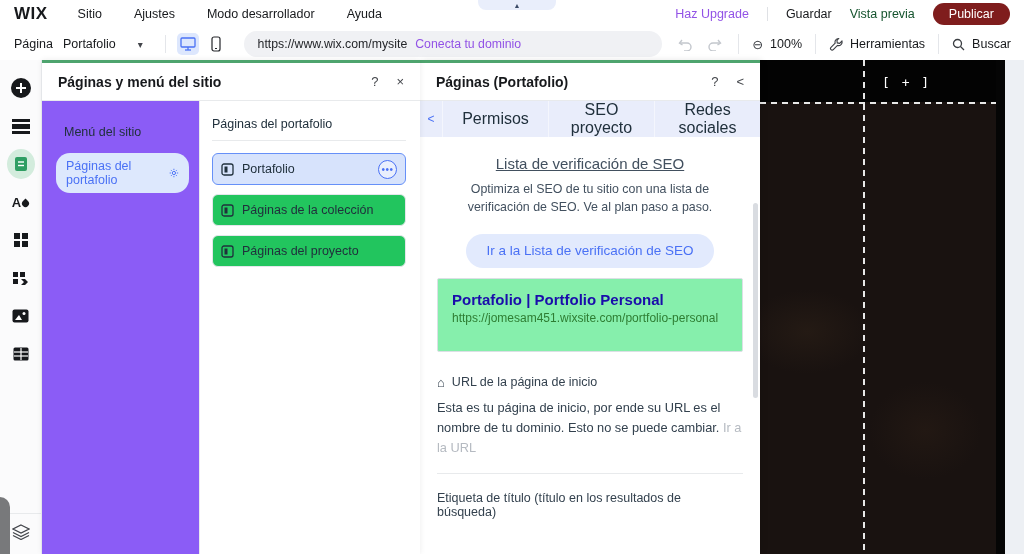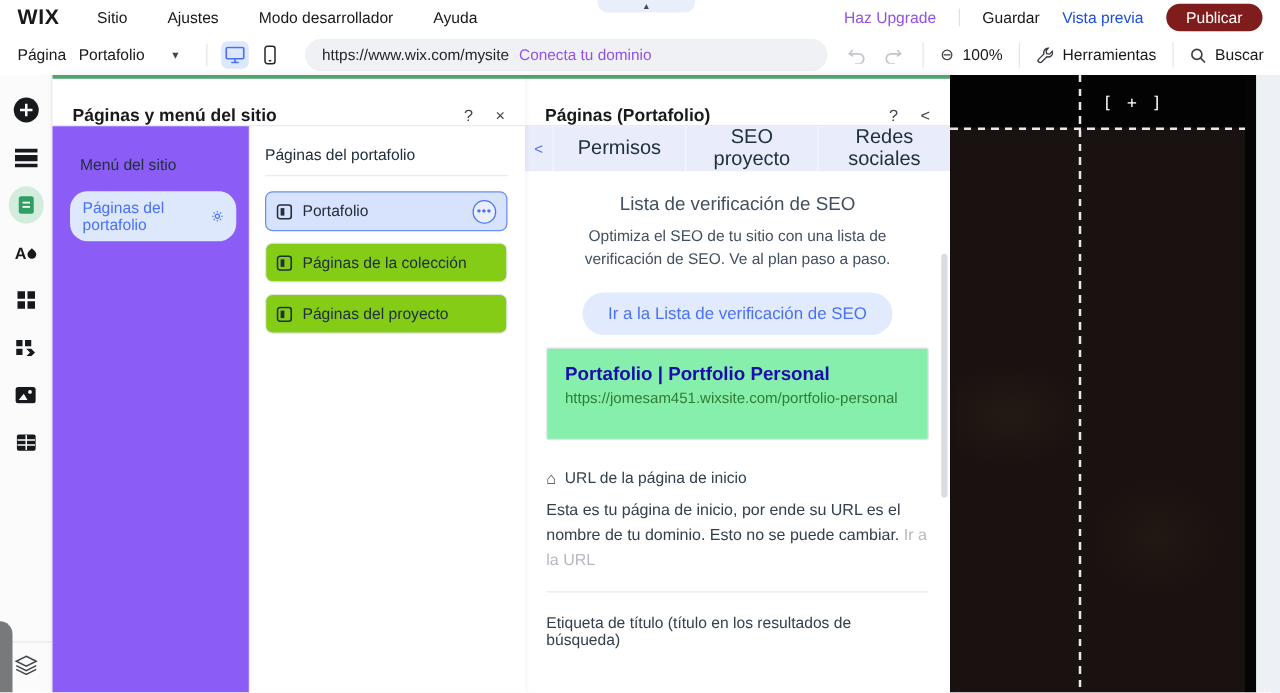--- a/index.html
+++ b/index.html
@@ -7,21 +7,21 @@
     font-family:"Liberation Sans","DejaVu Sans",sans-serif; color:#17191c; }
 
   
   .menubar { height:28px; display:flex; align-items:center; padding:0 14px 0 14px; background:#fff; position:relative; }
   .logo { font-weight:bold; font-size:17px; letter-spacing:.5px; margin-right:30px; }
   .menu-item { font-size:12.5px; margin-right:32px; cursor:default; }
   .menubar-right { margin-left:auto; display:flex; align-items:center; gap:18px; }
   .upgrade { color:#9252e6; font-size:12.5px; }
   .mb-divider { width:1px; height:14px; background:#dfe1e5; }
   .save { font-size:12.5px; color:#17191c; }
-  .preview { font-size:12.5px; color:#1d4ed8; }
+  .preview { font-size:12.5px; color:#14532d; }
   .publish { background:#7f1d1d; color:#fff; font-size:12.5px; border:none; border-radius:14px;
     height:22px; padding:0 16px; font-family:inherit; }
   .top-pill { position:absolute; left:478px; top:0; width:78px; height:10px; background:#e9eefb;
     border-radius:0 0 8px 8px; display:flex; align-items:center; justify-content:center;
     font-size:7px; color:#3b4a66; }
 
   
   .toolbar { height:32px; display:flex; align-items:center; background:#fff; padding:0 0 0 14px; }
   .tb-label { font-size:12.5px; margin-right:10px; }
   .tb-page { font-size:12.5px; display:flex; align-items:center; gap:22px; margin-right:14px; }
@@ -50,45 +50,45 @@
   .design-ic .a { font-weight:bold; font-size:13px; color:#17191c; line-height:13px; }
   .drop { width:7px; height:7px; background:#17191c; border-radius:0 50% 50% 50%; transform:rotate(45deg); margin-top:4px; }
   .sb-bottom { position:absolute; bottom:0; left:0; width:100%; }
   .sb-divider { height:1px; background:#e8eaec; margin:0 0 10px 0; }
   .layers-wrap { display:flex; justify-content:center; padding-bottom:14px; }
   .peek { position:absolute; left:0; bottom:0; width:10px; height:57px; background:#78797b; border-radius:0 10px 0 0; }
 
   
   .panel1 { width:378px; background:#fff; border-top:3px solid #4ea46e; display:flex; flex-direction:column;
     box-shadow:0 0 6px rgba(0,0,0,.08); z-index:2; }
-  .panel-header { height:38px; display:flex; align-items:flex-end; padding:0 16px; border-bottom:1px solid #e8eaec; flex:0 0 auto;gap:16px; }
+  .panel-header { height:38px; display:flex; align-items:center; padding:0 16px; border-bottom:1px solid #e8eaec; flex:0 0 auto;gap:16px; }
   .panel-title { font-size:14px; font-weight:bold; color:#17191c; }
   .ph-actions { margin-left:auto; display:flex; gap:18px; font-size:13px; color:#42454a; }
   .p1-body { display:flex; flex:1; min-height:0; }
   .p1-nav { width:158px; border-right:1px solid #e8eaec; padding:18px 10px 0 14px; background:#8b5cf6; }
   .nav-item { font-size:12.5px; color:#20303c; padding:6px 8px; margin-bottom:8px; }
   .nav-item.active { background:#dde8fd; color:#4a71f5; border-radius:14px; padding:6px 10px; display:inline-flex; align-items:center; gap:5px; }
   .p1-list { flex:1; padding:16px 14px 0 12px; }
   .list-title { font-size:12.5px; color:#20303c; padding-bottom:9px; border-bottom:1px solid #e8eaec; margin-bottom:12px; }
   .page-card { height:32px; border:1px solid #e4e6eb; border-radius:6px; display:flex; align-items:center;
-    padding:0 8px; margin-bottom:9px; background:#84cc16; font-size:12.5px; color:#20303c; gap:8px; }
+    padding:0 8px; margin-bottom:9px; background:#22c55e; font-size:12.5px; color:#20303c; gap:8px; }
   .page-card.selected { background:#d7e3fc; border:1px solid #6690f8; }
   .more-btn { margin-left:auto; width:19px; height:19px; border:1px solid #4a71f5; border-radius:50%;
     color:#4a71f5; font-size:10px; display:flex; align-items:center; justify-content:center; letter-spacing:.5px; background:#e9effd;}
 
   
   .panel2 { width:340px; background:#fff; border-top:3px solid #4ea46e; display:flex; flex-direction:column;
     box-shadow:2px 0 6px rgba(0,0,0,.10); z-index:1; position:relative; }
   .tabs { height:36px; background:#e9edfb; display:flex; align-items:stretch; flex:0 0 auto; }
   .tab-chev { width:22px; display:flex; align-items:center; justify-content:center; color:#4a71f5; font-size:12px; }
   .tab { flex:1; display:flex; align-items:center; justify-content:center; text-align:center; font-size:16px;
     color:#20303c; line-height:1.15; border-left:1px solid #f4f6fd; padding:2px 4px; }
   .tab.active { background:#fff; border-left:none; }
   .p2-content { flex:1; overflow:hidden; padding:18px 17px 0 17px; position:relative; }
-  .seo-h { text-align:center; font-size:15px; color:#42505f; margin-bottom:9px; }
+  .seo-h { text-align:center; font-size:15px; color:#42505f; margin-bottom:9px;text-decoration:underline; }
   .seo-desc { text-align:center; font-size:12.4px; color:#42505f; line-height:1.45; padding:0 6px; }
   .seo-btn { display:block; margin:17px auto 0 auto; background:#e2eafd; color:#4a71f5; border:none; border-radius:17px;
     height:34px; padding:0 20px; font-size:13.5px; font-family:inherit; }
   .gp-row { margin-top:26px; font-size:12.3px; }
   .gp-link { color:#4a8af4; }
   .g-card { margin-top:10px; border:1px solid #dbe0e5; border-radius:2px; background:#86efac; padding:12px 14px; height:74px; }
   .g-title { color:#1a0dab; font-weight:bold; font-size:15px; margin-bottom:3px; }
   .g-url { color:#2e7d32; font-size:12px; }
   .home-row { margin-top:23px; display:flex; align-items:center; gap:7px; font-size:12.5px; color:#33414e; }
   .home-ic { font-size:13px; color:#33414e; }

